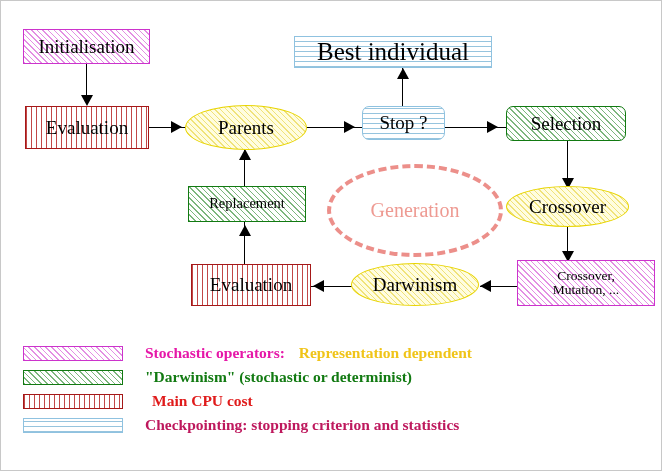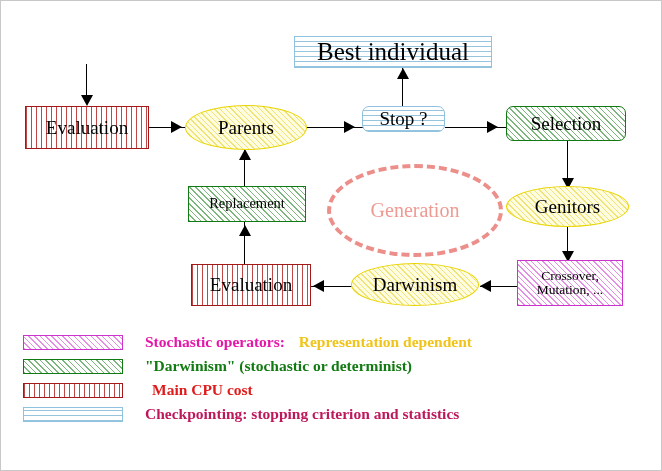--- a/index.html
+++ b/index.html
@@ -104,21 +104,21 @@
     position: absolute;
     width: 0; height: 0;
     z-index: 2;
   }
   .arrow.right { border-top: 6px solid transparent; border-bottom: 6px solid transparent; border-left: 11px solid #000; }
   .arrow.left  { border-top: 6px solid transparent; border-bottom: 6px solid transparent; border-right: 11px solid #000; }
   .arrow.up    { border-left: 6px solid transparent; border-right: 6px solid transparent; border-bottom: 11px solid #000; }
   .arrow.down  { border-left: 6px solid transparent; border-right: 6px solid transparent; border-top: 11px solid #000; }
 
   
-  #legend { position: absolute; left: 22px; top: 329px; z-index: 5; font-family: Liberation Serif, serif; }
+  #legend { position: absolute; left: 22px; top: 340px; z-index: 5; font-family: Liberation Serif, serif; }
   .legend-row {
     display: flex;
     align-items: center;
     height: 24px;
   }
   .swatch {
     width: 100px;
     height: 15px;
     box-sizing: border-box;
     flex: 0 0 auto;
@@ -134,46 +134,49 @@
   .c-gold    { color: #f0c419; }
   .c-green   { color: #127a12; }
   .c-red     { color: #e01b1b; margin-left: 7px; }
   .c-bluelt  { color: #be185d; }
 </style>
 </head>
 <body>
 
 <div id="canvas">
 
+  <div class="node fill-magenta" style="left:22px; top:28px; width:127px; height:35px; font-size:19px;">
+    <span class="lbl">Initialisation</span>
+  </div>
 
   <div class="node fill-red" style="left:24px; top:105px; width:124px; height:43px; font-size:19px;">
     <span class="lbl">Evaluation</span>
   </div>
 
   <div class="node fill-yellow ellipse" style="left:184px; top:104px; width:122px; height:45px; font-size:19px;">
     <span class="lbl">Parents</span>
   </div>
 
-  <div class="node fill-blue rounded" style="left:361px; top:105px; width:83px; height:26px; font-size:19px;">
+  <div class="node fill-blue rounded" style="left:361px; top:105px; width:83px; height:34px; font-size:19px;">
     <span class="lbl">Stop ?</span>
   </div>
 
   <div class="node fill-blue" style="left:293px; top:35px; width:198px; height:32px; font-size:25px;">
     <span class="lbl">Best individual</span>
   </div>
 
   <div class="node fill-green" style="left:505px; top:105px; width:120px; height:35px; font-size:19px;border-radius:7px;">
     <span class="lbl">Selection</span>
   </div>
 
   <div class="node fill-yellow ellipse" style="left:505px; top:185px; width:123px; height:41px; font-size:19px;">
-    <span class="lbl">Genitors</span>
-  </div>
-
-  <div class="node fill-magenta" style="left:516px; top:259px; width:106px; height:46px; font-size:13.5px;">
+    <span class="lbl">Crossover</span>
+  </div>
+
+  <div class="node fill-magenta" style="left:516px; top:259px; width:138px; height:46px; font-size:13.5px;">
     <span class="lbl">Crossover,
 Mutation, ...</span>
   </div>
 
   <div class="node fill-yellow ellipse" style="left:350px; top:262px; width:128px; height:43px; font-size:19px;">
     <span class="lbl">Darwinism</span>
   </div>
 
   <div class="node fill-red" style="left:190px; top:263px; width:120px; height:42px; font-size:19px;">
     <span class="lbl">Evaluation</span>

